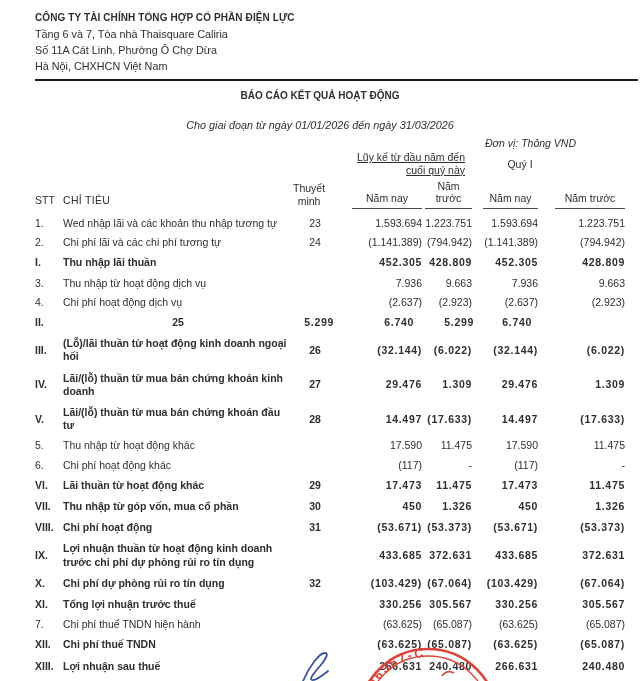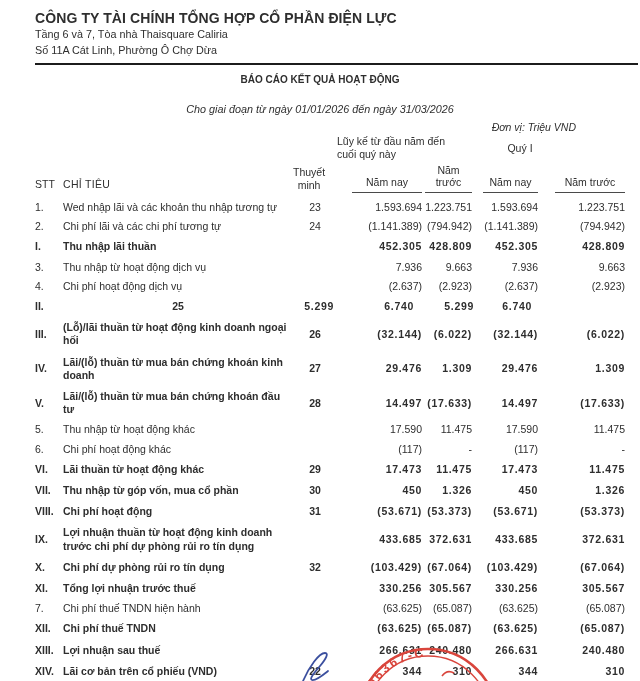--- a/index.html
+++ b/index.html
@@ -7,35 +7,35 @@
     width:640px;height:681px;position:relative;overflow:hidden;
     background:#ffffff;color:#2e2e2e;
     font-family:"Liberation Sans", sans-serif;
     -webkit-font-smoothing:antialiased;
   }
   .page{position:relative;width:640px;height:681px;}
 
   
   .letterhead{display:flex;justify-content:space-between;padding:10px 2px 0 35px;}
   .lh-left{line-height:16px;font-size:10.8px;}
-  .company-name{font-weight:bold;font-size:14px;letter-spacing:.1px;}
+  .company-name{font-weight:bold;font-size:10px;letter-spacing:.1px;}
   .lh-right{text-align:right;line-height:16px;font-size:10.8px;margin-top:16px;}
   .form-number{font-weight:bold;font-size:11px;}
   .head-rule{border:none;border-top:2px solid #1c1c1c;margin:5px 2px 0 35px;}
 
   
   .report-title{text-align:center;font-weight:bold;font-size:10px;margin-top:9px;}
   .report-period{text-align:center;font-style:italic;font-size:10.8px;margin-top:18px;}
   .unit-line{text-align:right;font-style:italic;font-size:10.5px;padding-right:64px;margin-top:6px;}
 
   
   .tbl{margin-left:35px;width:605px;font-size:10.5px;}
   .grid{display:grid;grid-template-columns:28px 230px 44px 88px 58px 64px 93px;}
   .group-row{align-items:center;margin-top:2px;}
-  .group1{grid-column:4 / span 2;text-align:left;line-height:12.5px;padding-right:18px;}
+  .group1{grid-column:4 / span 2;text-align:right;line-height:12.5px;padding-right:18px;text-decoration:underline;}
   .group2{grid-column:6 / span 2;text-align:center;padding-right:83px;}
   .colhead-row{margin-top:4px;align-items:end;}
   .h-stt{align-self:end;padding-bottom:3px;}
   .h-chitieu{align-self:end;padding-bottom:3px;letter-spacing:.3px;}
   .h-note{align-self:center;text-align:center;line-height:12.5px;display:flex;}
   .yearcol{display:flex;justify-content:flex-end;}
   .yearcol .ycap{display:inline-block;width:70px;text-align:center;border-bottom:1.5px solid #4a4a4a;padding-bottom:4px;}
   .c4{padding-right:3px;}
   .c5{padding-right:11px;}
   .c6{padding-right:9px;}
@@ -62,27 +62,28 @@
 </head>
 <body>
 
 <div class="page">
 
   <div class="letterhead">
     <div class="lh-left">
       <div class="company-name">CÔNG TY TÀI CHÍNH TỔNG HỢP CỔ PHẦN ĐIỆN LỰC</div>
       <div>Tầng 6 và 7, Tòa nhà Thaisquare Caliria</div>
       <div>Số 11A Cát Linh, Phường Ô Chợ Dừa</div>
+      <div>Hà Nội, CHXHCN Việt Nam</div>
     </div>
   </div>
   <hr class="head-rule">
 
   <div class="report-title">BÁO CÁO KẾT QUẢ HOẠT ĐỘNG</div>
   <div class="report-period">Cho giai đoạn từ ngày 01/01/2026 đến ngày 31/03/2026</div>
-  <div class="unit-line">Đơn vị: Triệu VND</div>
+  <div class="unit-line">Đơn vị: Thông VND</div>
 
   <div class="tbl">
     <div class="thead">
       <div class="grid group-row">
         <div class="group1">Lũy kế từ đầu năm đến cuối quý này</div>
         <div class="group2">Quý I</div>
       </div>
       <div class="grid colhead-row">
         <div class="h-stt">STT</div>
         <div class="h-chitieu">CHỈ TIÊU</div>

